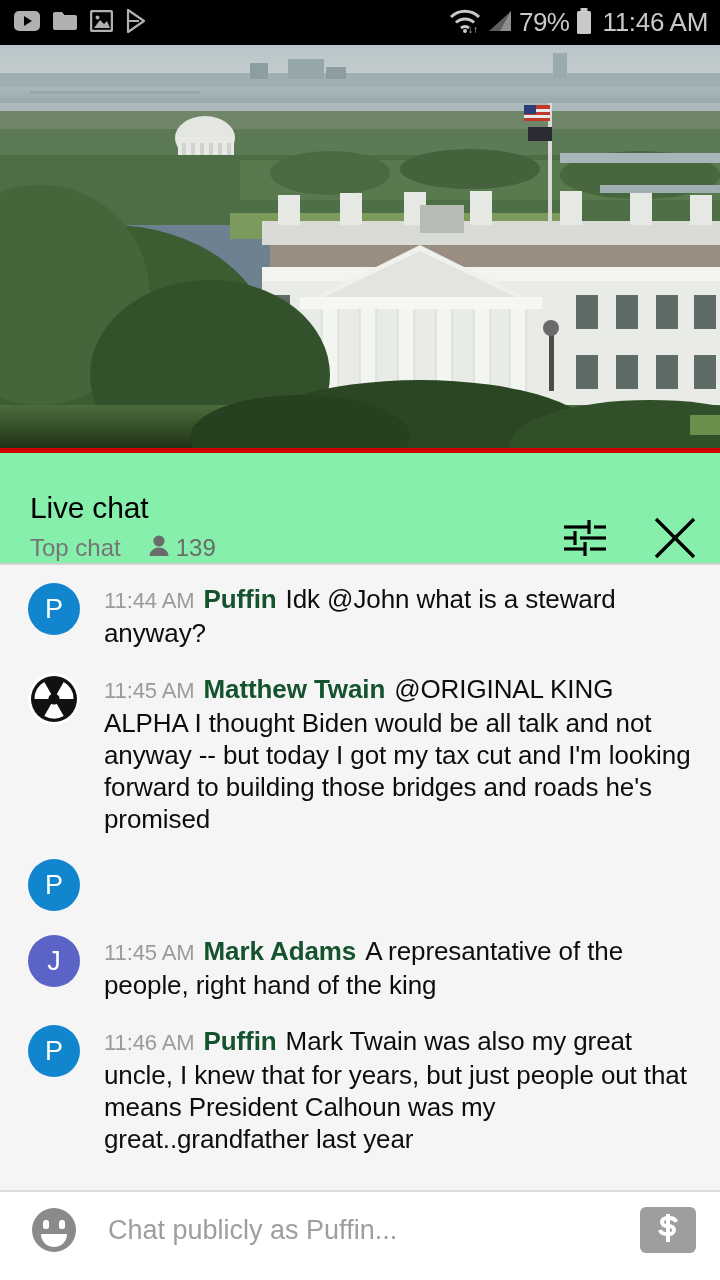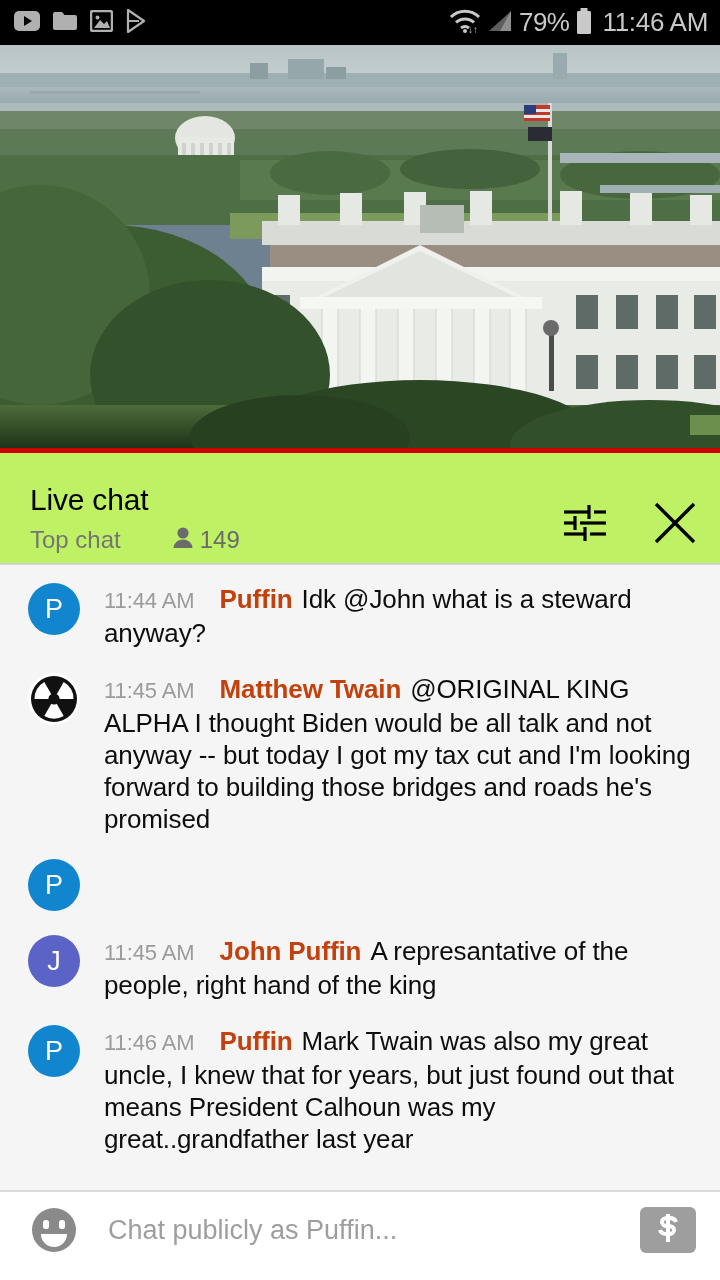--- a/index.html
+++ b/index.html
@@ -40,30 +40,30 @@
   .video svg { display: block; width: 720px; height: 403px; }
   .progress {
     position: absolute; top: 448px; left: 0;
     width: 720px; height: 5px; background: #cc0000;
   }
 
   
   .chat-header {
     position: absolute; top: 453px; left: 0;
     width: 720px; height: 110px;
-    background: #bef264;
-    display: flex; align-items: center;
+    background: #86efac;
+    display: flex; align-items: flex-end;
     padding: 20px 22px 0 30px;
   }
   .chat-header .titles { display: flex; flex-direction: column; }
   .chat-title {
     font-size: 30px; color: #000; font-weight: 400;
     line-height: 38px; letter-spacing: -0.2px;
   }
-  .chat-sub-row { display: flex; align-items: center; margin-top: 6px; gap: 24px; }
+  .chat-sub-row { display: flex; align-items: center; margin-top: 6px; }
   .chat-sub {
     font-size: 24px; color: #757575; line-height: 30px;
   }
   .viewers { display: flex; align-items: center; margin-left: 27px; gap: 6px; }
   .viewers-count { font-size: 24px; color: #6b6b6b; }
   .hdr-actions { margin-left: auto; display: flex; align-items: center; gap: 44px; padding-top: 14px; }
   .hdr-btn { width: 46px; height: 46px; display: flex; align-items: center; justify-content: center; }
 
   .header-shadow {
     position: absolute; top: 563px; left: 0; width: 720px; height: 8px;
@@ -92,22 +92,22 @@
     overflow: hidden;
   }
   .msg-body {
     margin-left: 24px;
     font-size: 26px;
     line-height: 32px;
     color: #0c0c0c;
     letter-spacing: -0.1px;
     padding-top: 2px;
   }
-  .ts { color: #9b9b9b; font-size: 22px; margin-right: 25px; }
-  .author { color: #c2410c; font-weight: bold; margin-right: 9px; }
+  .ts { color: #9b9b9b; font-size: 22px; margin-right: 9px; }
+  .author { color: #14532d; font-weight: bold; margin-right: 9px; }
   .body-text { color: #0d0d0d; }
 
   
   .avatar svg { display: block; }
 
   
   .input-divider {
     position: absolute; top: 1190px; left: 0; width: 720px; height: 2px;
     background: #dcdcdc;
   }
@@ -315,21 +315,21 @@
       <div class="chat-title">Live chat</div>
       <div class="chat-sub-row">
         <div class="chat-sub">Top chat</div>
         <div class="viewers">
           <span>
             <svg width="22" height="24" viewBox="0 0 22 24">
                 <circle cx="11" cy="7" r="5.6" fill="#6b6b6b"></circle>
                 <path d="M1.5 22 a9.5 8.5 0 0 1 19 0 Z" fill="#6b6b6b"></path>
               </svg>
           </span>
-          <span class="viewers-count">149</span>
+          <span class="viewers-count">139</span>
         </div>
       </div>
     </div>
     <div class="hdr-actions">
       <div class="hdr-btn">
         <span>
           <svg width="46" height="44" viewBox="0 0 46 44">
             <line x1="2" y1="11" x2="26" y2="11" stroke="#000" stroke-width="3.2"></line>
             <line x1="32" y1="11" x2="44" y2="11" stroke="#000" stroke-width="3.2"></line>
             <line x1="27" y1="4" x2="27" y2="18" stroke="#000" stroke-width="3.2"></line>
@@ -389,30 +389,30 @@
       <div class="avatar" style="background:#1186CE;">
         <span>P</span>
       </div>
     </div>
 
     <div class="msg">
       <div class="avatar" style="background:#5B63C6;">
         <span>J</span>
       </div>
       <div class="msg-body">
-        <span class="ts">11:45 AM</span><span class="author">John Puffin</span><span class="body-text">A represantative of the people, right hand of the king</span>
+        <span class="ts">11:45 AM</span><span class="author">Mark Adams</span><span class="body-text">A represantative of the people, right hand of the king</span>
       </div>
     </div>
 
     <div class="msg">
       <div class="avatar" style="background:#1186CE;">
         <span>P</span>
       </div>
       <div class="msg-body">
-        <span class="ts">11:46 AM</span><span class="author">Puffin</span><span class="body-text">Mark Twain was also my great uncle, I knew that for years, but just found out that means President Calhoun was my great..grandfather last year</span>
+        <span class="ts">11:46 AM</span><span class="author">Puffin</span><span class="body-text">Mark Twain was also my great uncle, I knew that for years, but just people out that means President Calhoun was my great..grandfather last year</span>
       </div>
     </div>
 
   </div>
 
   <div class="input-divider"></div>
   <div class="inputbar">
     <div class="emoji-btn">
       <span>
         <svg width="52" height="52" viewBox="0 0 52 52">

